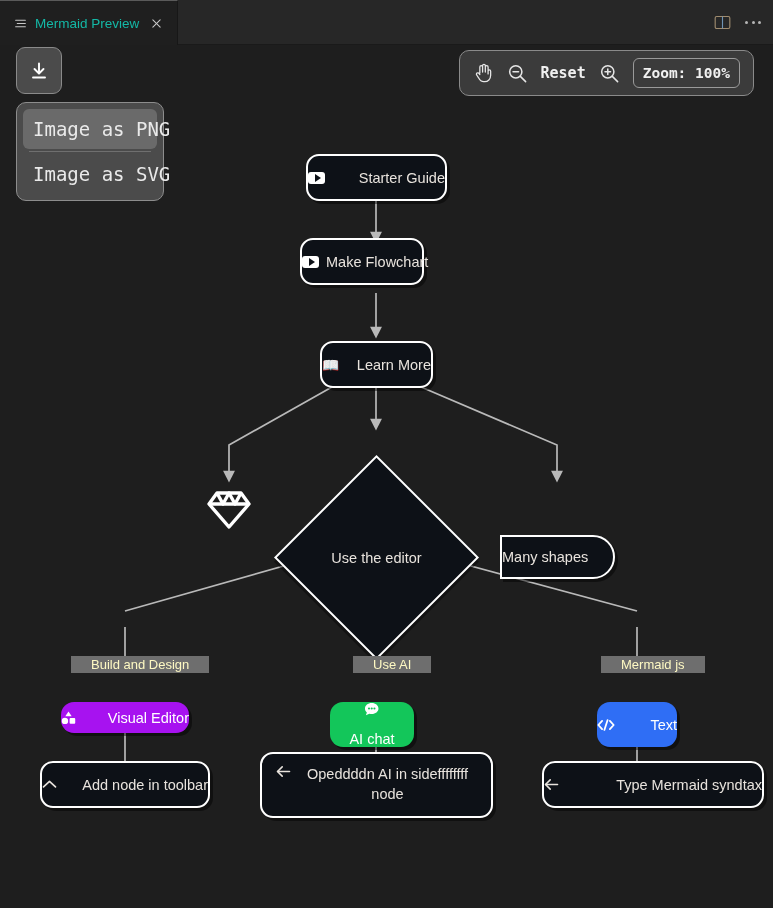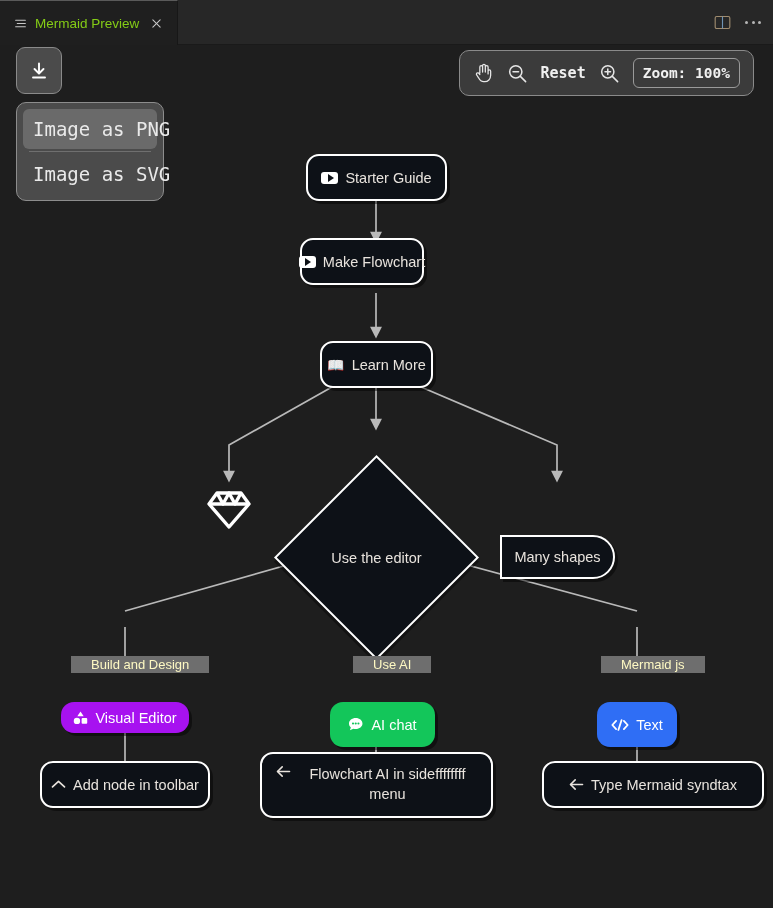--- a/index.html
+++ b/index.html
@@ -20,21 +20,21 @@
   }
   #tab-active {
     display: flex; align-items: center; gap: 8px;
     height: 45px; padding: 0 12px 0 14px;
     background: #1f1f1f;
     border-top: 1px solid #5a5a5a;
     border-right: 1px solid #171717;
     color: #d4d4d4; font-size: 13.5px;
     cursor: pointer;
   }
-  #tab-active .tab-label { color: #84cc16; white-space: nowrap; }
+  #tab-active .tab-label { color: #14b8a6; white-space: nowrap; }
   .ico { display: inline-flex; align-items: center; justify-content: center; }
   .tab-menu-icon { width: 13px; height: 13px; color: #c8c8c8; }
   .tab-close {
     width: 18px; height: 18px; color: #c8c8c8;
     border-radius: 4px; cursor: pointer;
   }
   #tabbar-right {
     margin-left: auto; display: flex; align-items: center;
     gap: 14px; padding-right: 12px;
   }
@@ -162,21 +162,21 @@
     position: absolute;
     background: #6e6e6e;
     color: #fef9c3;
     font-size: 13px;
     padding: 1px 20px;
     white-space: nowrap;
     cursor: default;
   }
 
   #edges { position: absolute; inset: 0; z-index: 1; }
-  .node, .diamond-wrap, .edge-label, .gem-icon-wrap { z-index: 5; }
+  .node, .diamond-wrap, .edge-label, .gem-icon-wrap { z-index: 5; justify-content: space-between; }
 
   .gem-icon-wrap { position: absolute; }
 
   .yt-icon {
     width: 17px; height: 12px; background: #ffffff;
     border-radius: 3px; display:inline-flex;
     align-items:center; justify-content:center; flex: none;
   }
   .yt-icon b {
     display:block; width:0; height:0;
@@ -341,21 +341,21 @@
     <span class="ico">
       <svg width="15" height="14" viewBox="0 0 16 15" fill="#ffffff">
         <polygon points="8,0.5 11.4,5.6 4.6,5.6"></polygon>
         <circle cx="4.2" cy="10.6" r="3.4"></circle>
         <rect x="9.2" y="7.6" width="6" height="6" rx="1"></rect>
       </svg>
     </span>
     <span class="node-label">Visual Editor</span>
   </div>
 
-  <div class="node node-green" style="left:330px; top:657px; width:105px; height:45px;">
+  <div class="node node-green" style="left:330px; top:657px; width:84px; height:45px;flex-direction:column;">
     <span class="ico">
       <svg width="16" height="15" viewBox="0 0 17 16" fill="#ffffff">
         <path d="M8.2,1 C12.2,1 15.4,3.6 15.4,6.9 C15.4,10.2 12.2,12.8 8.2,12.8 C7.3,12.8 6.5,12.7 5.7,12.5 L2,14.2 L3,11.1 C1.7,10 1,8.5 1,6.9 C1,3.6 4.2,1 8.2,1 Z"></path>
         <circle cx="5.3" cy="6.9" r="1.15" fill="#13c65a"></circle>
         <circle cx="8.2" cy="6.9" r="1.15" fill="#13c65a"></circle>
         <circle cx="11.1" cy="6.9" r="1.15" fill="#13c65a"></circle>
       </svg>
     </span>
     <span class="node-label">AI chat</span>
   </div>
@@ -380,21 +380,21 @@
     <span class="node-label">Add node in toolbar</span>
   </div>
 
   <div class="node node-dark" style="left:260px; top:707px; width:233px; height:66px; padding:0 14px;">
     <span class="ico" style="align-self:flex-start; margin-top:11px;">
       <svg width="15" height="13" viewBox="0 0 16 13" fill="none" stroke="#e8e3dd" stroke-width="1.7" stroke-linecap="round" stroke-linejoin="round">
         <line x1="14.4" y1="6.5" x2="1.8" y2="6.5"></line>
         <polyline points="6.6,1.6 1.6,6.5 6.6,11.4"></polyline>
       </svg>
     </span>
-    <span class="node-label wrap">Flowchart AI in sideffffffff menu</span>
+    <span class="node-label wrap">Opeddddn AI in sideffffffff node</span>
   </div>
 
   <div class="node node-dark" style="left:542px; top:716px; width:222px; height:47px;">
     <span class="ico">
       <svg width="15" height="13" viewBox="0 0 16 13" fill="none" stroke="#e8e3dd" stroke-width="1.7" stroke-linecap="round" stroke-linejoin="round">
         <line x1="14.4" y1="6.5" x2="1.8" y2="6.5"></line>
         <polyline points="6.6,1.6 1.6,6.5 6.6,11.4"></polyline>
       </svg>
     </span>
     <span class="node-label">Type Mermaid syndtax</span>

